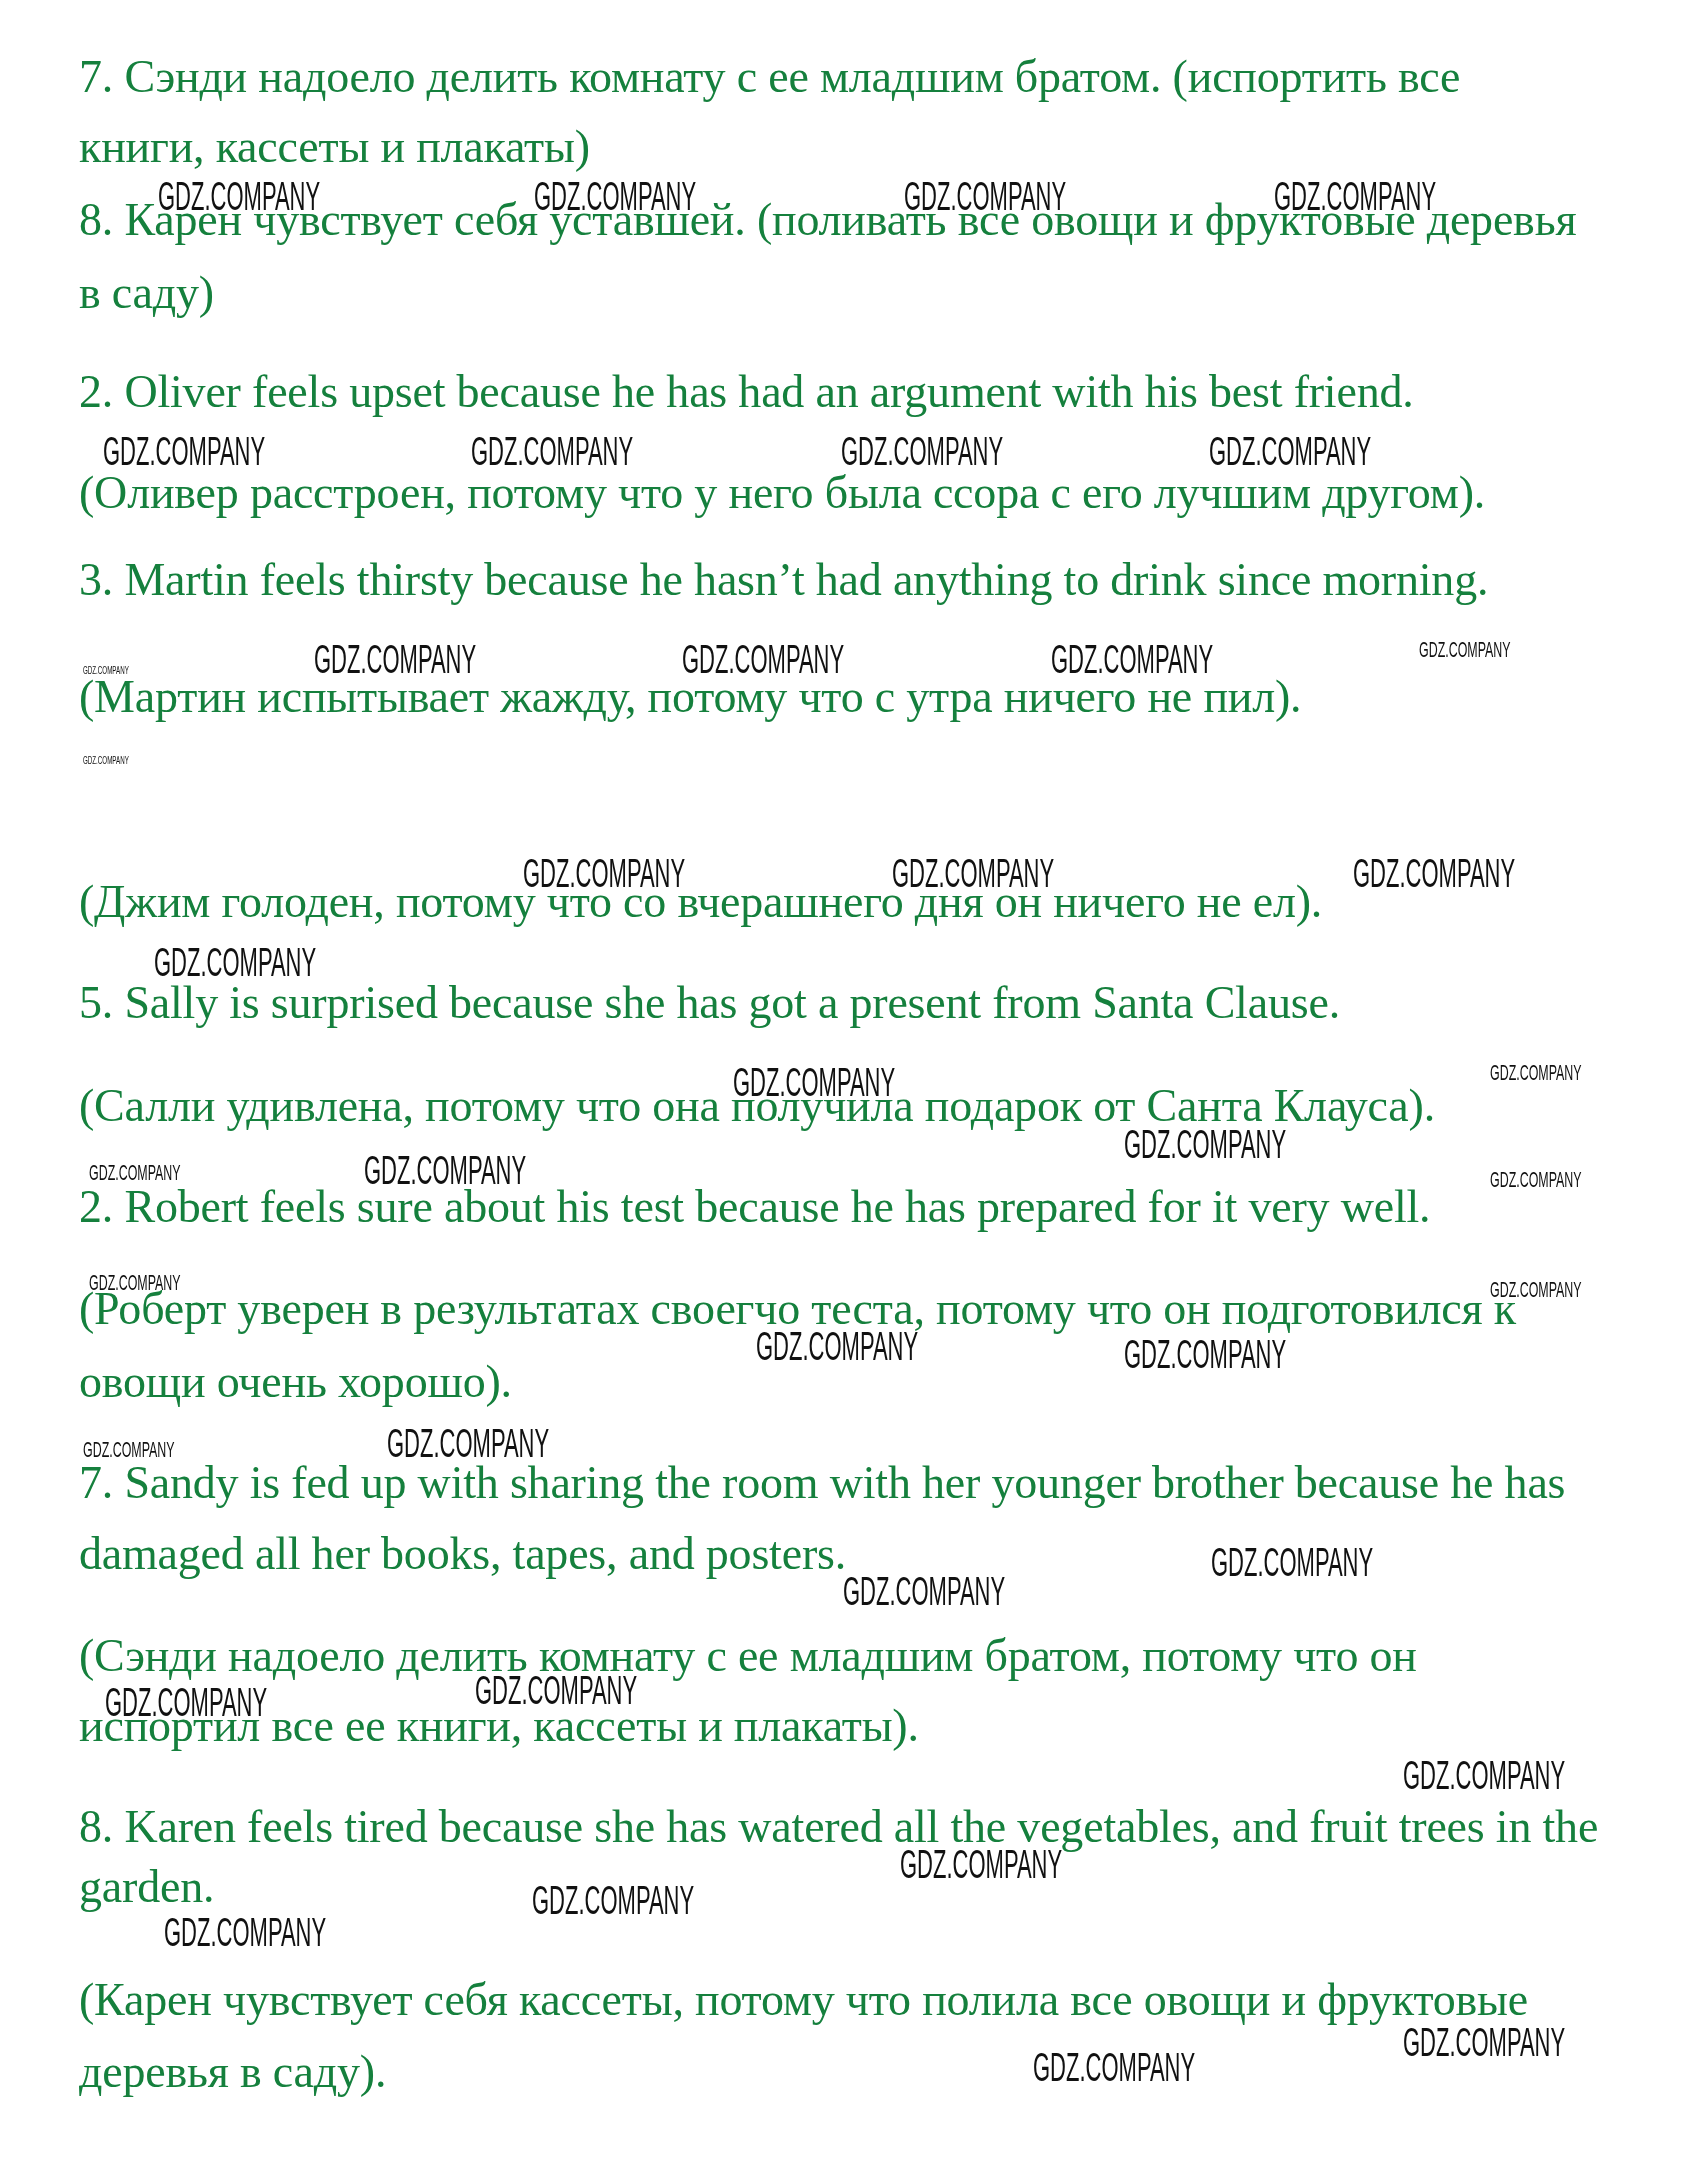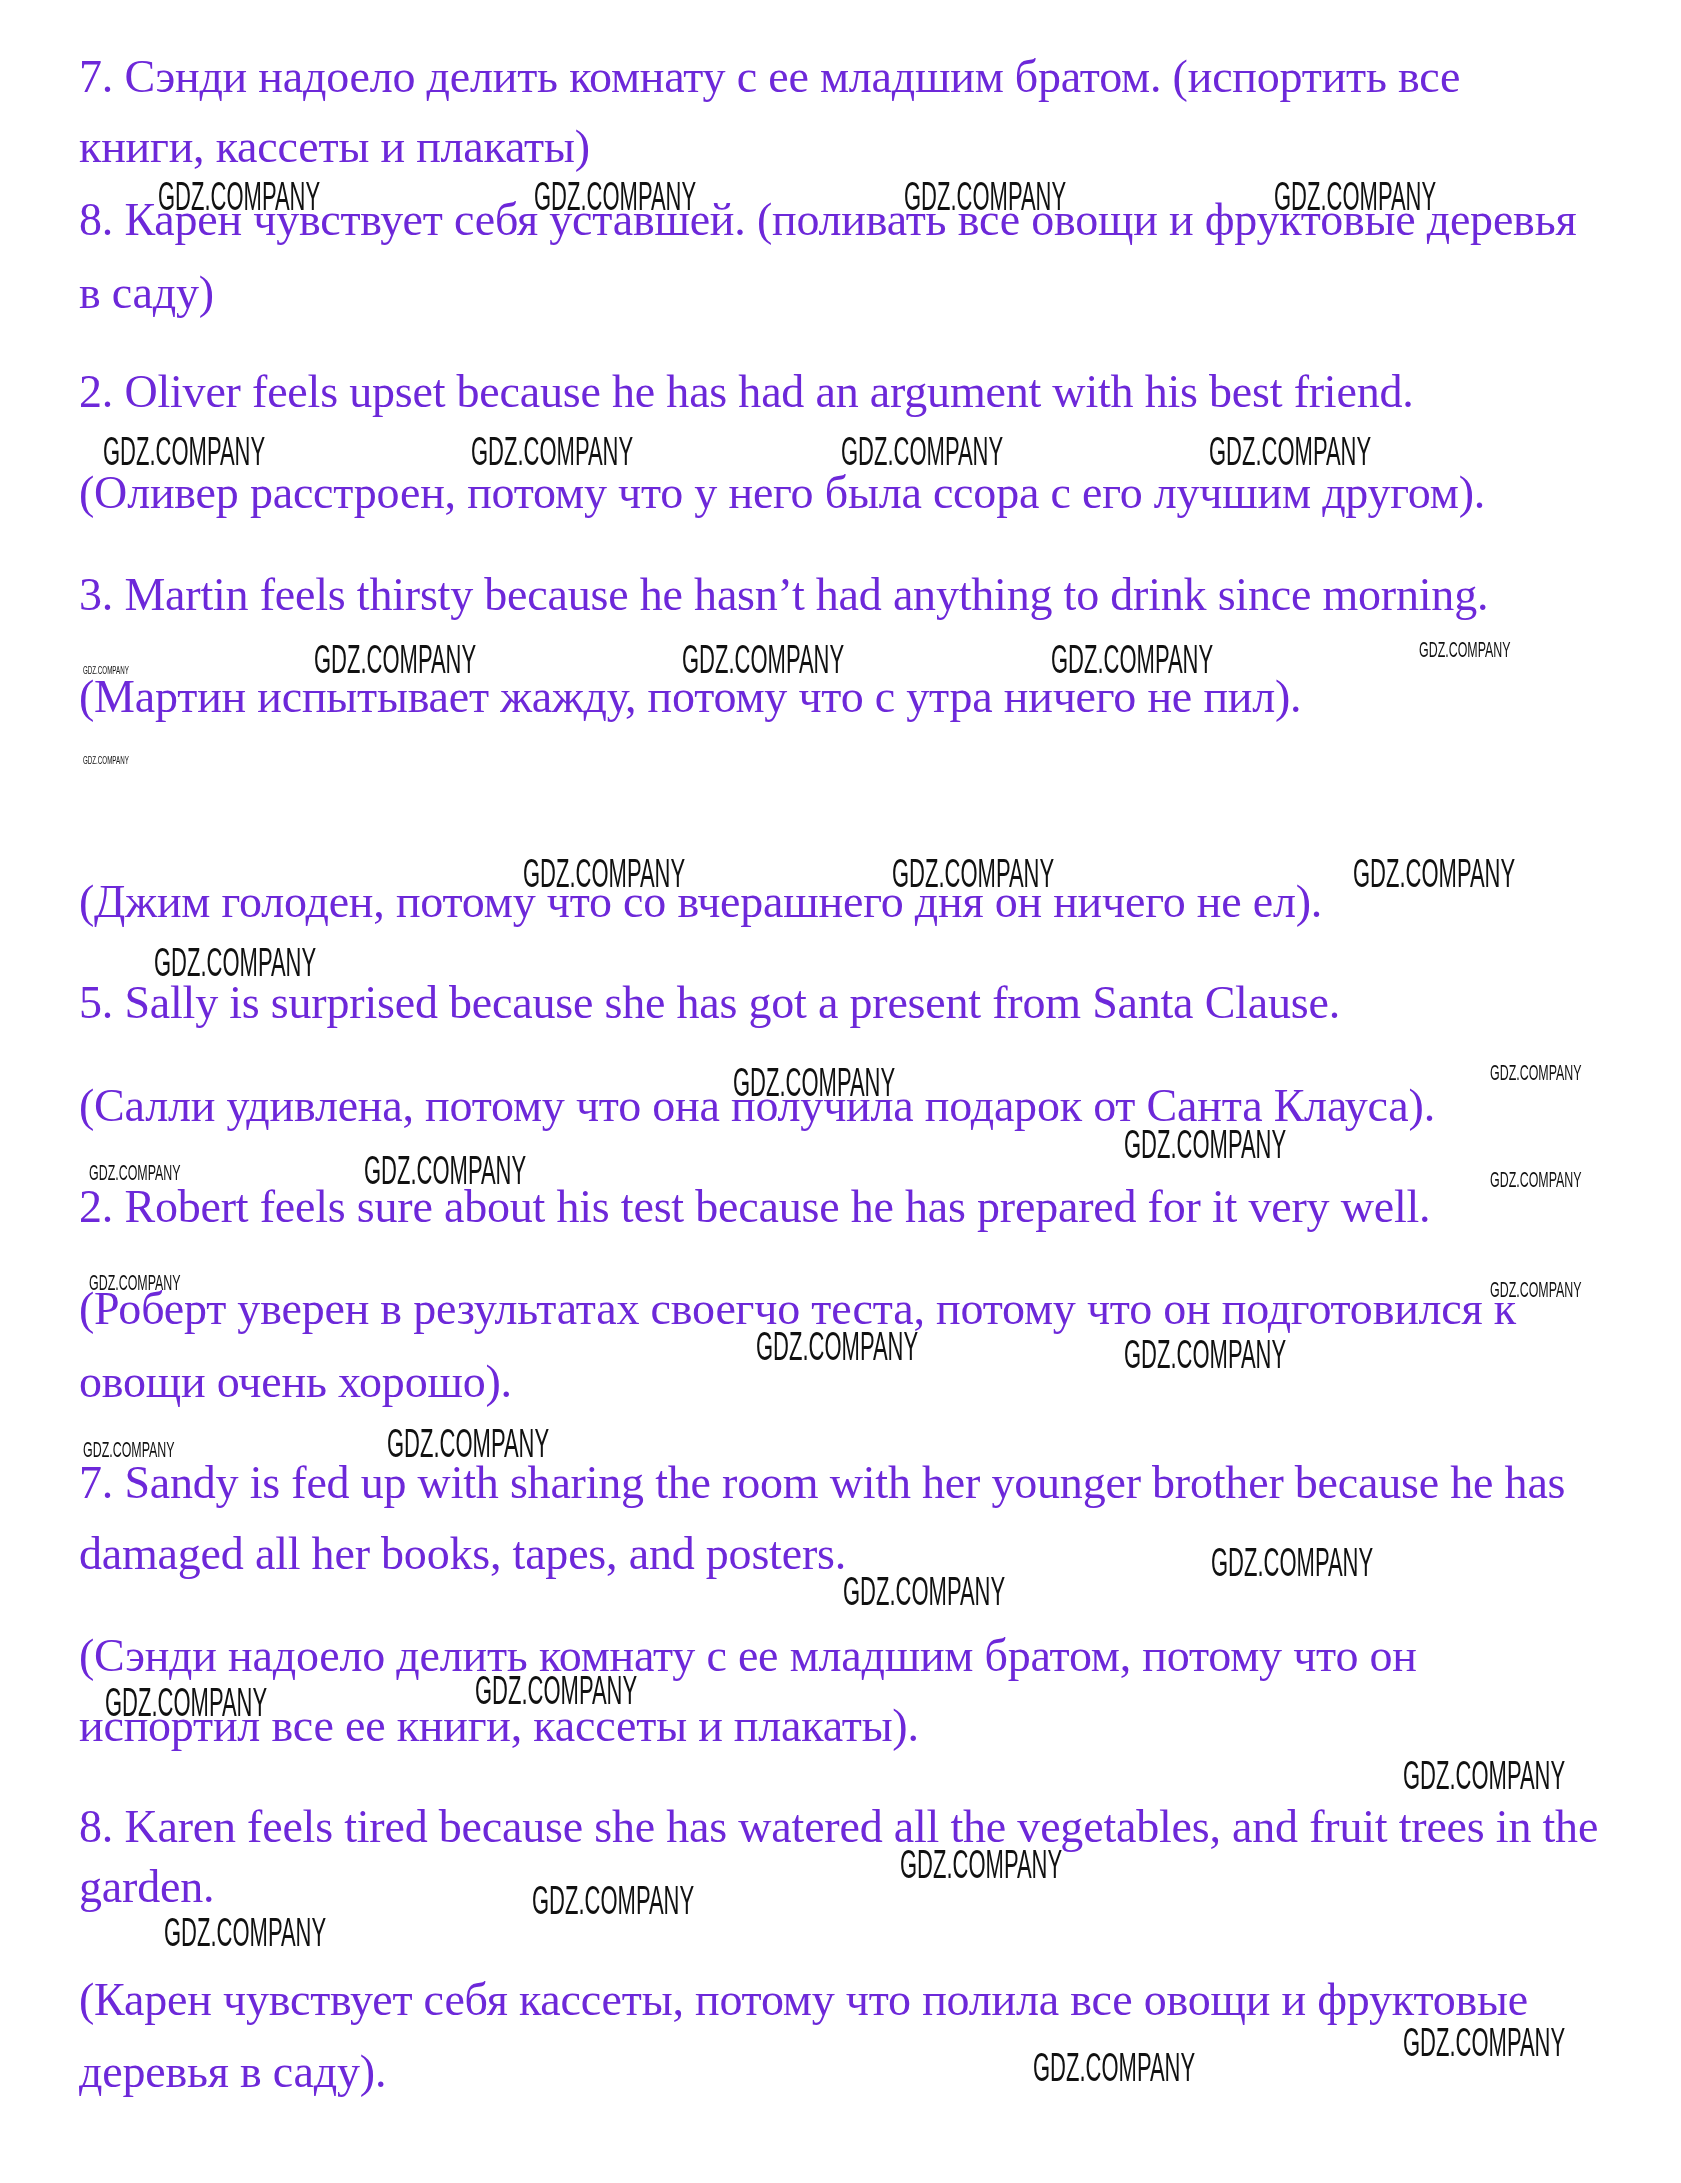--- a/index.html
+++ b/index.html
@@ -1,21 +1,21 @@
 <!DOCTYPE html>
 <html style="font-size:13px"><head>
 <meta charset="utf-8">
 <style>
   html, body { margin: 0; padding: 0; background: #ffffff; }
   body { width: 1682px; height: 2183px; position: relative; overflow: hidden; }
   .page { position: absolute; left: 0; top: 0; width: 1682px; height: 2183px; background: #ffffff; }
   .line {
     position: absolute; left: 79px; white-space: nowrap;
     font-family: "Liberation Serif", serif; font-size: 46px; line-height: 1;
-    color: #6d28d9; transform: translateY(-50%); letter-spacing: -0.2px;
+    color: #15803d; transform: translateY(-50%); letter-spacing: -0.2px;
   }
   .wm {
     position: absolute; white-space: nowrap;
     font-family: "Liberation Sans", sans-serif; font-weight: 300;
     color: #111111; transform: scaleX(0.55); transform-origin: left center;
     line-height: 1; letter-spacing: 0;
   }
   .wm.big { font-size: 40px; }
   .wm.small { font-size: 22.6px; }
   .wm.tiny { font-size: 11.3px; }
@@ -26,21 +26,21 @@
 <div class="page">
 
   <div class="line" style="top:77px">7. Сэнди надоело делить комнату с ее младшим братом. (испортить все</div>
   <div class="line" style="top:147px">книги, кассеты и плакаты)</div>
   <div class="line" style="top:220px">8. Карен чувствует себя уставшей. (поливать все овощи и фруктовые деревья</div>
   <div class="line" style="top:293px">в саду)</div>
 
   <div class="line" style="top:392px">2. Oliver feels upset because he has had an argument with his best friend.</div>
   <div class="line" style="top:493px">(Оливер расстроен, потому что у него была ссора с его лучшим другом).</div>
 
-  <div class="line" style="top:595px">3. Martin feels thirsty because he hasn’t had anything to drink since morning.</div>
+  <div class="line" style="top:580px">3. Martin feels thirsty because he hasn’t had anything to drink since morning.</div>
   <div class="line" style="top:697px">(Мартин испытывает жажду, потому что с утра ничего не пил).</div>
 
   <div class="line" style="top:902px">(Джим голоден, потому что со вчерашнего дня он ничего не ел).</div>
 
   <div class="line" style="top:1003px">5. Sally is surprised because she has got a present from Santa Clause.</div>
   <div class="line" style="top:1106px">(Салли удивлена, потому что она получила подарок от Санта Клауса).</div>
 
   <div class="line" style="top:1207px">2. Robert feels sure about his test because he has prepared for it very well.</div>
   <div class="line" style="top:1309px">(Роберт уверен в результатах своегчо теста, потому что он подготовился к</div>
   <div class="line" style="top:1382px">овощи очень хорошо).</div>

